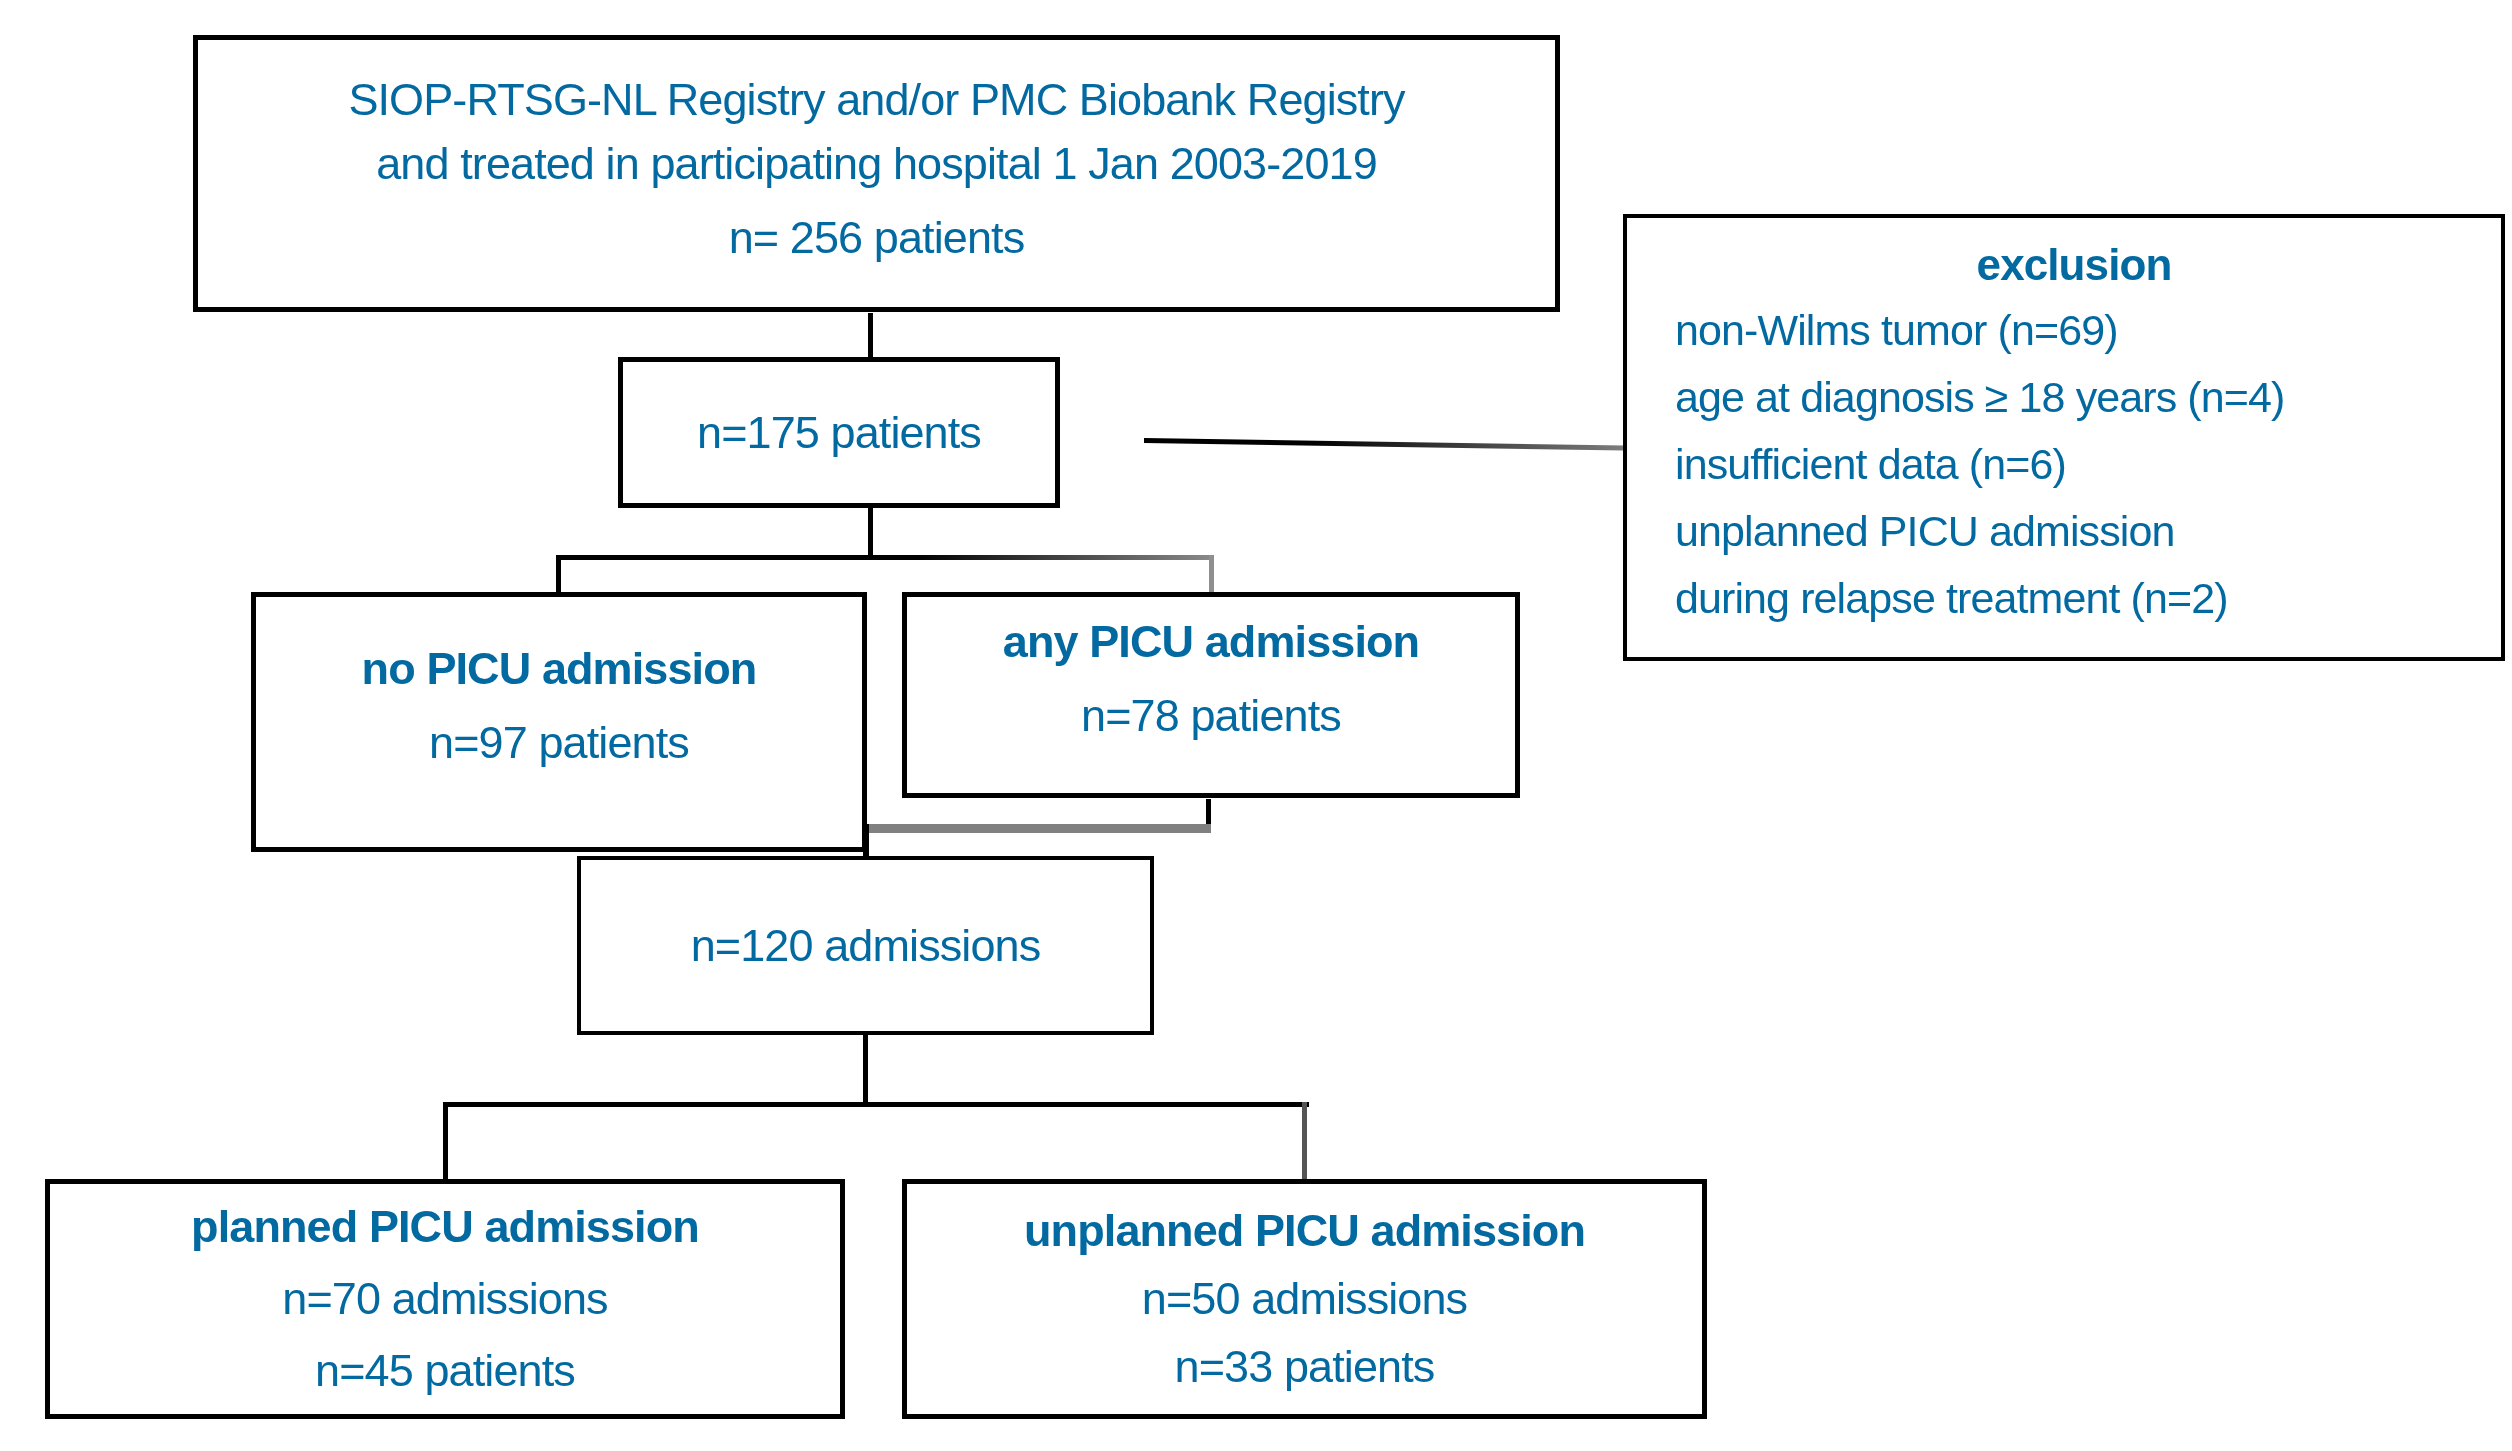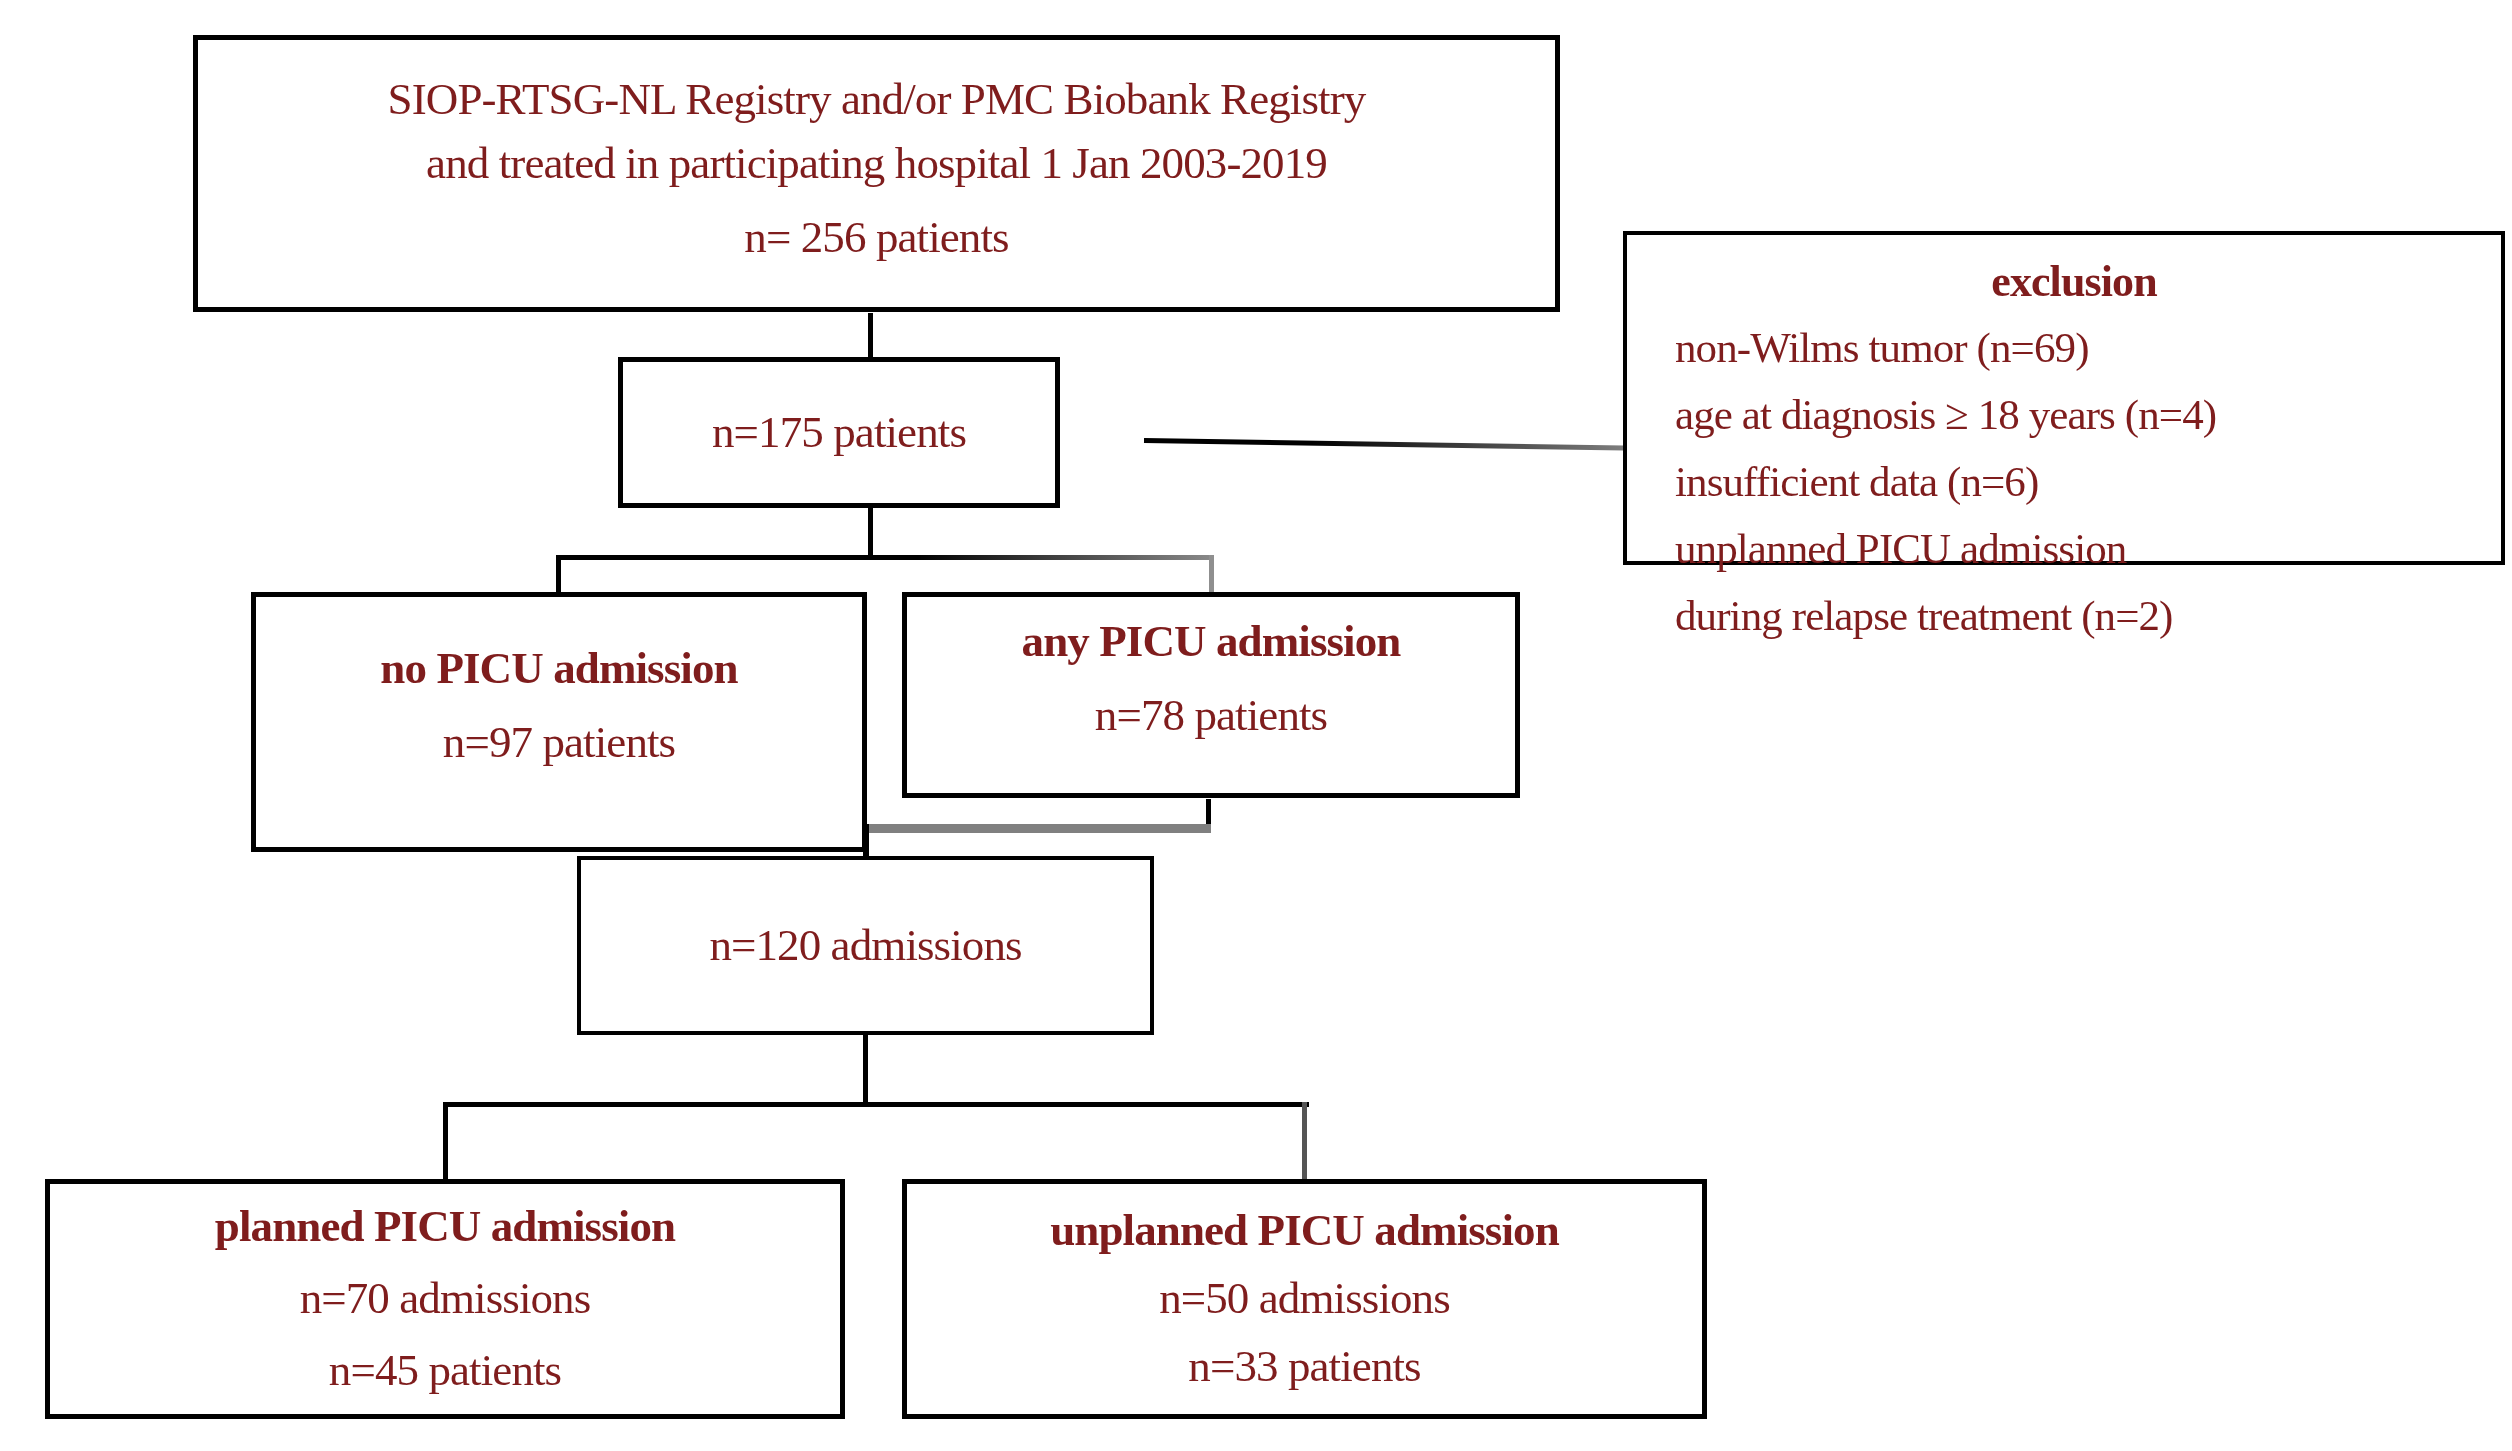--- a/index.html
+++ b/index.html
@@ -5,22 +5,22 @@
   html, body {
     margin: 0;
     padding: 0;
     background: #ffffff;
   }
   #canvas {
     position: relative;
     width: 2512px;
     height: 1452px;
     background: #ffffff;
-    font-family: Liberation Serif, serif;
-    color: #7f1d1d;
+    font-family: Liberation Sans, sans-serif;
+    color: #0369a1;
     overflow: hidden;
   }
   .box {
     position: absolute;
     box-sizing: border-box;
     background: #ffffff;
     border: 5.6px solid #000000;
     display: flex;
     flex-direction: column;
     align-items: center;
@@ -47,21 +47,21 @@
     justify-content: flex-start;
     padding: 28px 18.6px 37px 18.6px;
   }
   #box-source .n-line { margin-top: auto; }
 
   #box-eligible {
     left: 618px; top: 357px; width: 442px; height: 151px;
   }
 
   #box-exclusion {
-    left: 1623px; top: 231px; width: 882px; height: 334px;
+    left: 1623px; top: 214px; width: 882px; height: 447px;
     border-width: 4.7px;
     align-items: flex-start;
     justify-content: flex-start;
     padding: 15px 28px 9.3px 48px;
     text-align: left;
   }
   #box-exclusion .excl-title {
     width: 100%;
     text-align: center;
     font-size: 44px;

